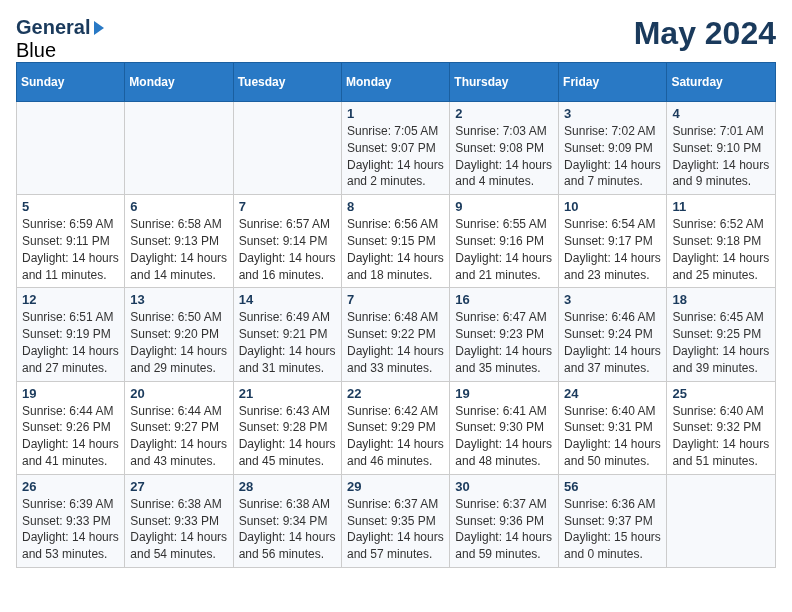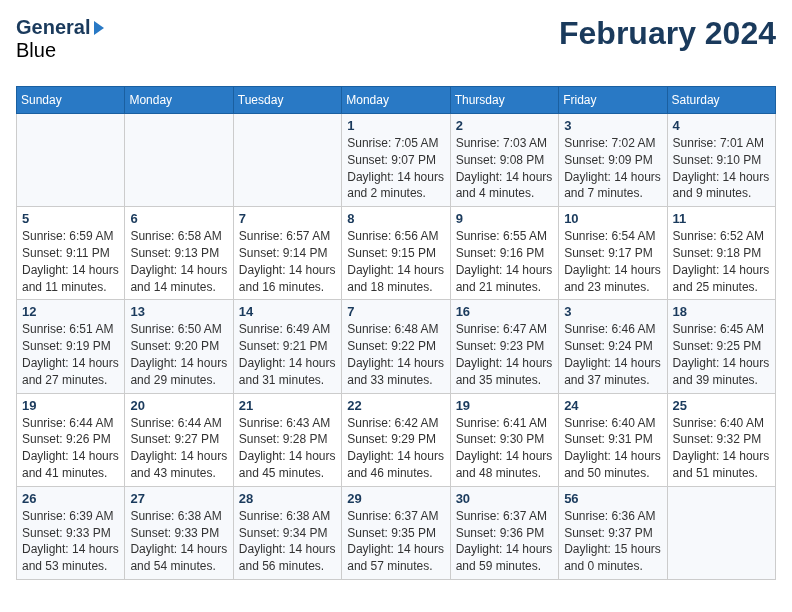--- a/index.html
+++ b/index.html
@@ -7,21 +7,21 @@
       font-family: Arial, sans-serif;
       background: #fff;
       width: 792px;
       min-height: 612px;
       padding: 16px;
     }
     .header {
       display: flex;
       justify-content: space-between;
       align-items: flex-start;
-      margin-bottom: 24px;
+      margin-bottom: 0;
     }
     .logo {
       display: flex;
       flex-direction: column;
       align-items: flex-start;
     }
     .title-block {
       text-align: right;
     }
     .title-block h1 {
@@ -36,24 +36,24 @@
       font-weight: normal;
     }
     table {
       width: 100%;
       border-collapse: collapse;
       font-size: 11px;
     }
     thead tr th {
       background: #2979c5;
       color: #fff;
-      padding: 6px 4px;
+      padding: 12px 4px;
       text-align: left;
       font-size: 12px;
-      font-weight: normal;
+      font-weight: bold;
       border: 1px solid #1a5fa0;
     }
     tbody tr td {
       border: 1px solid #ccc;
       padding: 4px 5px;
       vertical-align: top;
       width: 113px;
       min-height: 80px;
       background: #fff;
     }
@@ -99,21 +99,21 @@
   <div class="logo">
     <div class="logo-wrapper">
       <span class="logo-text-general">General</span>
       <span class="logo-arrow"></span>
     </div>
     <div style="display:flex;align-items:center;">
       <span style="color:#000000;font-weight:normal;font-size:20px;">Blue</span>
     </div>
   </div>
   <div class="title-block">
-    <h1>February 2024</h1>
+    <h1>May 2024</h1>
   </div>
 </div>
 
 <table>
   <thead>
     <tr>
       <th>Sunday</th>
       <th>Monday</th>
       <th>Tuesday</th>
       <th>Monday</th>

